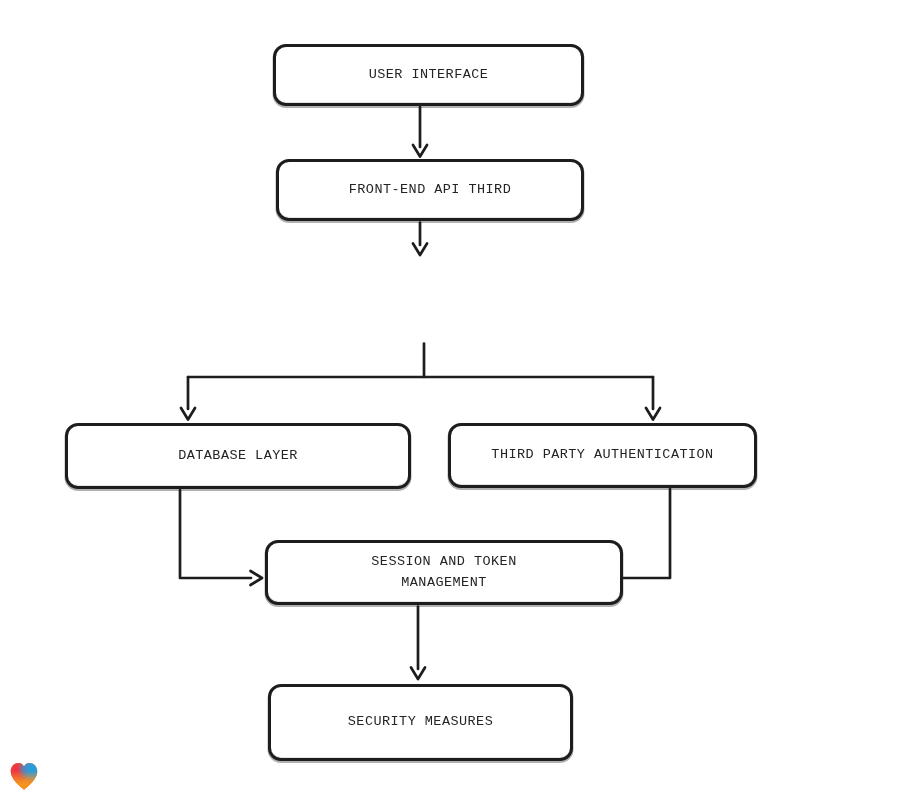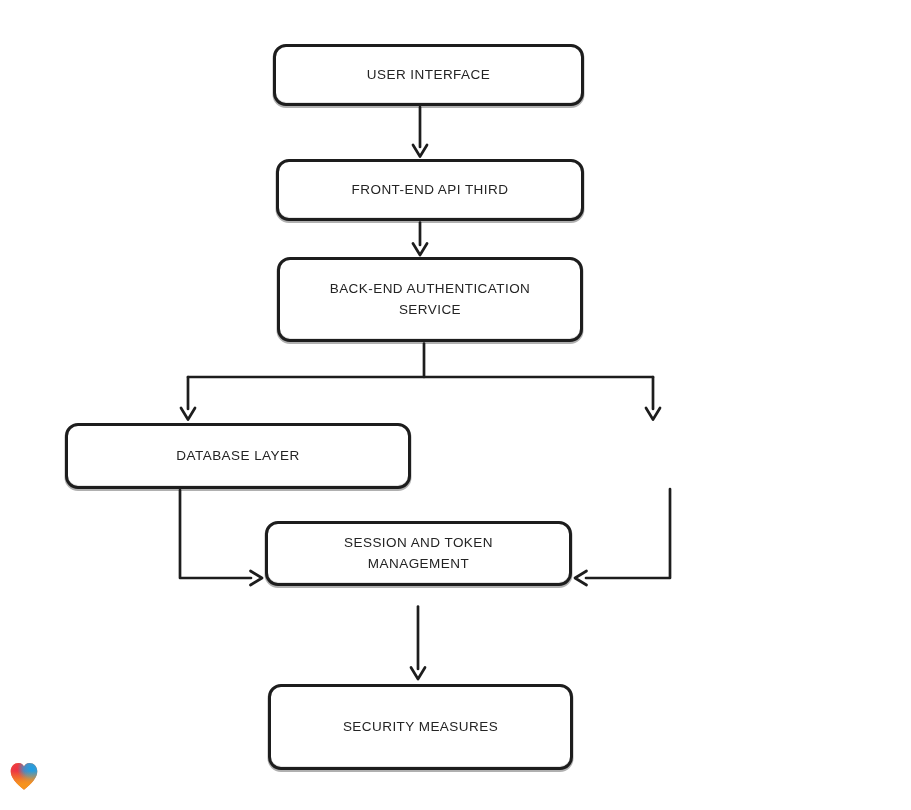--- a/index.html
+++ b/index.html
@@ -5,20 +5,21 @@
   * { margin: 0; padding: 0; box-sizing: border-box; }
   html, body { background: #ffffff; }
   body { font-family: "Liberation Sans", sans-serif; }
 
   .canvas {
     position: relative;
     width: 911px;
     height: 810px;
     background: #ffffff;
     overflow: hidden;
+    font-family: Liberation Mono, monospace;
   }
 
   .edges {
     position: absolute;
     inset: 0;
     width: 911px;
     height: 810px;
     pointer-events: none;
   }
 
@@ -43,23 +44,23 @@
   }
   .node .label.wrap { white-space: normal; }
 
   
   .n-user-interface        { left: 273px; top: 44px;  width: 311px; height: 62px; }
   .n-front-end-api-calls   { left: 276px; top: 159px; width: 308px; height: 62px; }
   .n-back-end-auth         { left: 277px; top: 257px; width: 306px; height: 85px; }
   .n-back-end-auth .label  { max-width: 215px; }
   .n-database-layer        { left: 65px;  top: 423px; width: 346px; height: 66px; }
   .n-third-party-auth      { left: 448px; top: 423px; width: 309px; height: 65px; }
-  .n-session-token         { left: 265px; top: 521px; width: 307px; height: 65px; }
+  .n-session-token         { left: 265px; top: 540px; width: 358px; height: 65px; }
   .n-session-token .label  { max-width: 175px; }
-  .n-security-measures     { left: 268px; top: 684px; width: 305px; height: 86px; justify-content: center; }
+  .n-security-measures     { left: 268px; top: 684px; width: 305px; height: 77px; justify-content: center; }
 
   .brand-logo {
     position: absolute;
     left: 7px;
     top: 758px;
     width: 34px;
     height: 36px;
     z-index: 3;
     cursor: pointer;
   }
@@ -109,28 +110,28 @@
   </svg>
 
   <div class="node n-user-interface">
     <span class="label">USER INTERFACE</span>
   </div>
 
   <div class="node n-front-end-api-calls">
     <span class="label">FRONT-END API THIRD</span>
   </div>
 
-  <div class="node n-back-end-auth">
-    <span class="label wrap">BACK-END AUTHENTICATION SERVICE</span>
-  </div>
 
   <div class="node n-database-layer">
     <span class="label">DATABASE LAYER</span>
   </div>
 
+  <div class="node n-third-party-auth">
+    <span class="label">THIRD PARTY AUTHENTICATION</span>
+  </div>
 
   <div class="node n-session-token">
     <span class="label wrap">SESSION AND TOKEN MANAGEMENT</span>
   </div>
 
   <div class="node n-security-measures">
     <span class="label">SECURITY MEASURES</span>
   </div>
 
   <svg class="brand-logo" viewBox="0 0 32 32">

